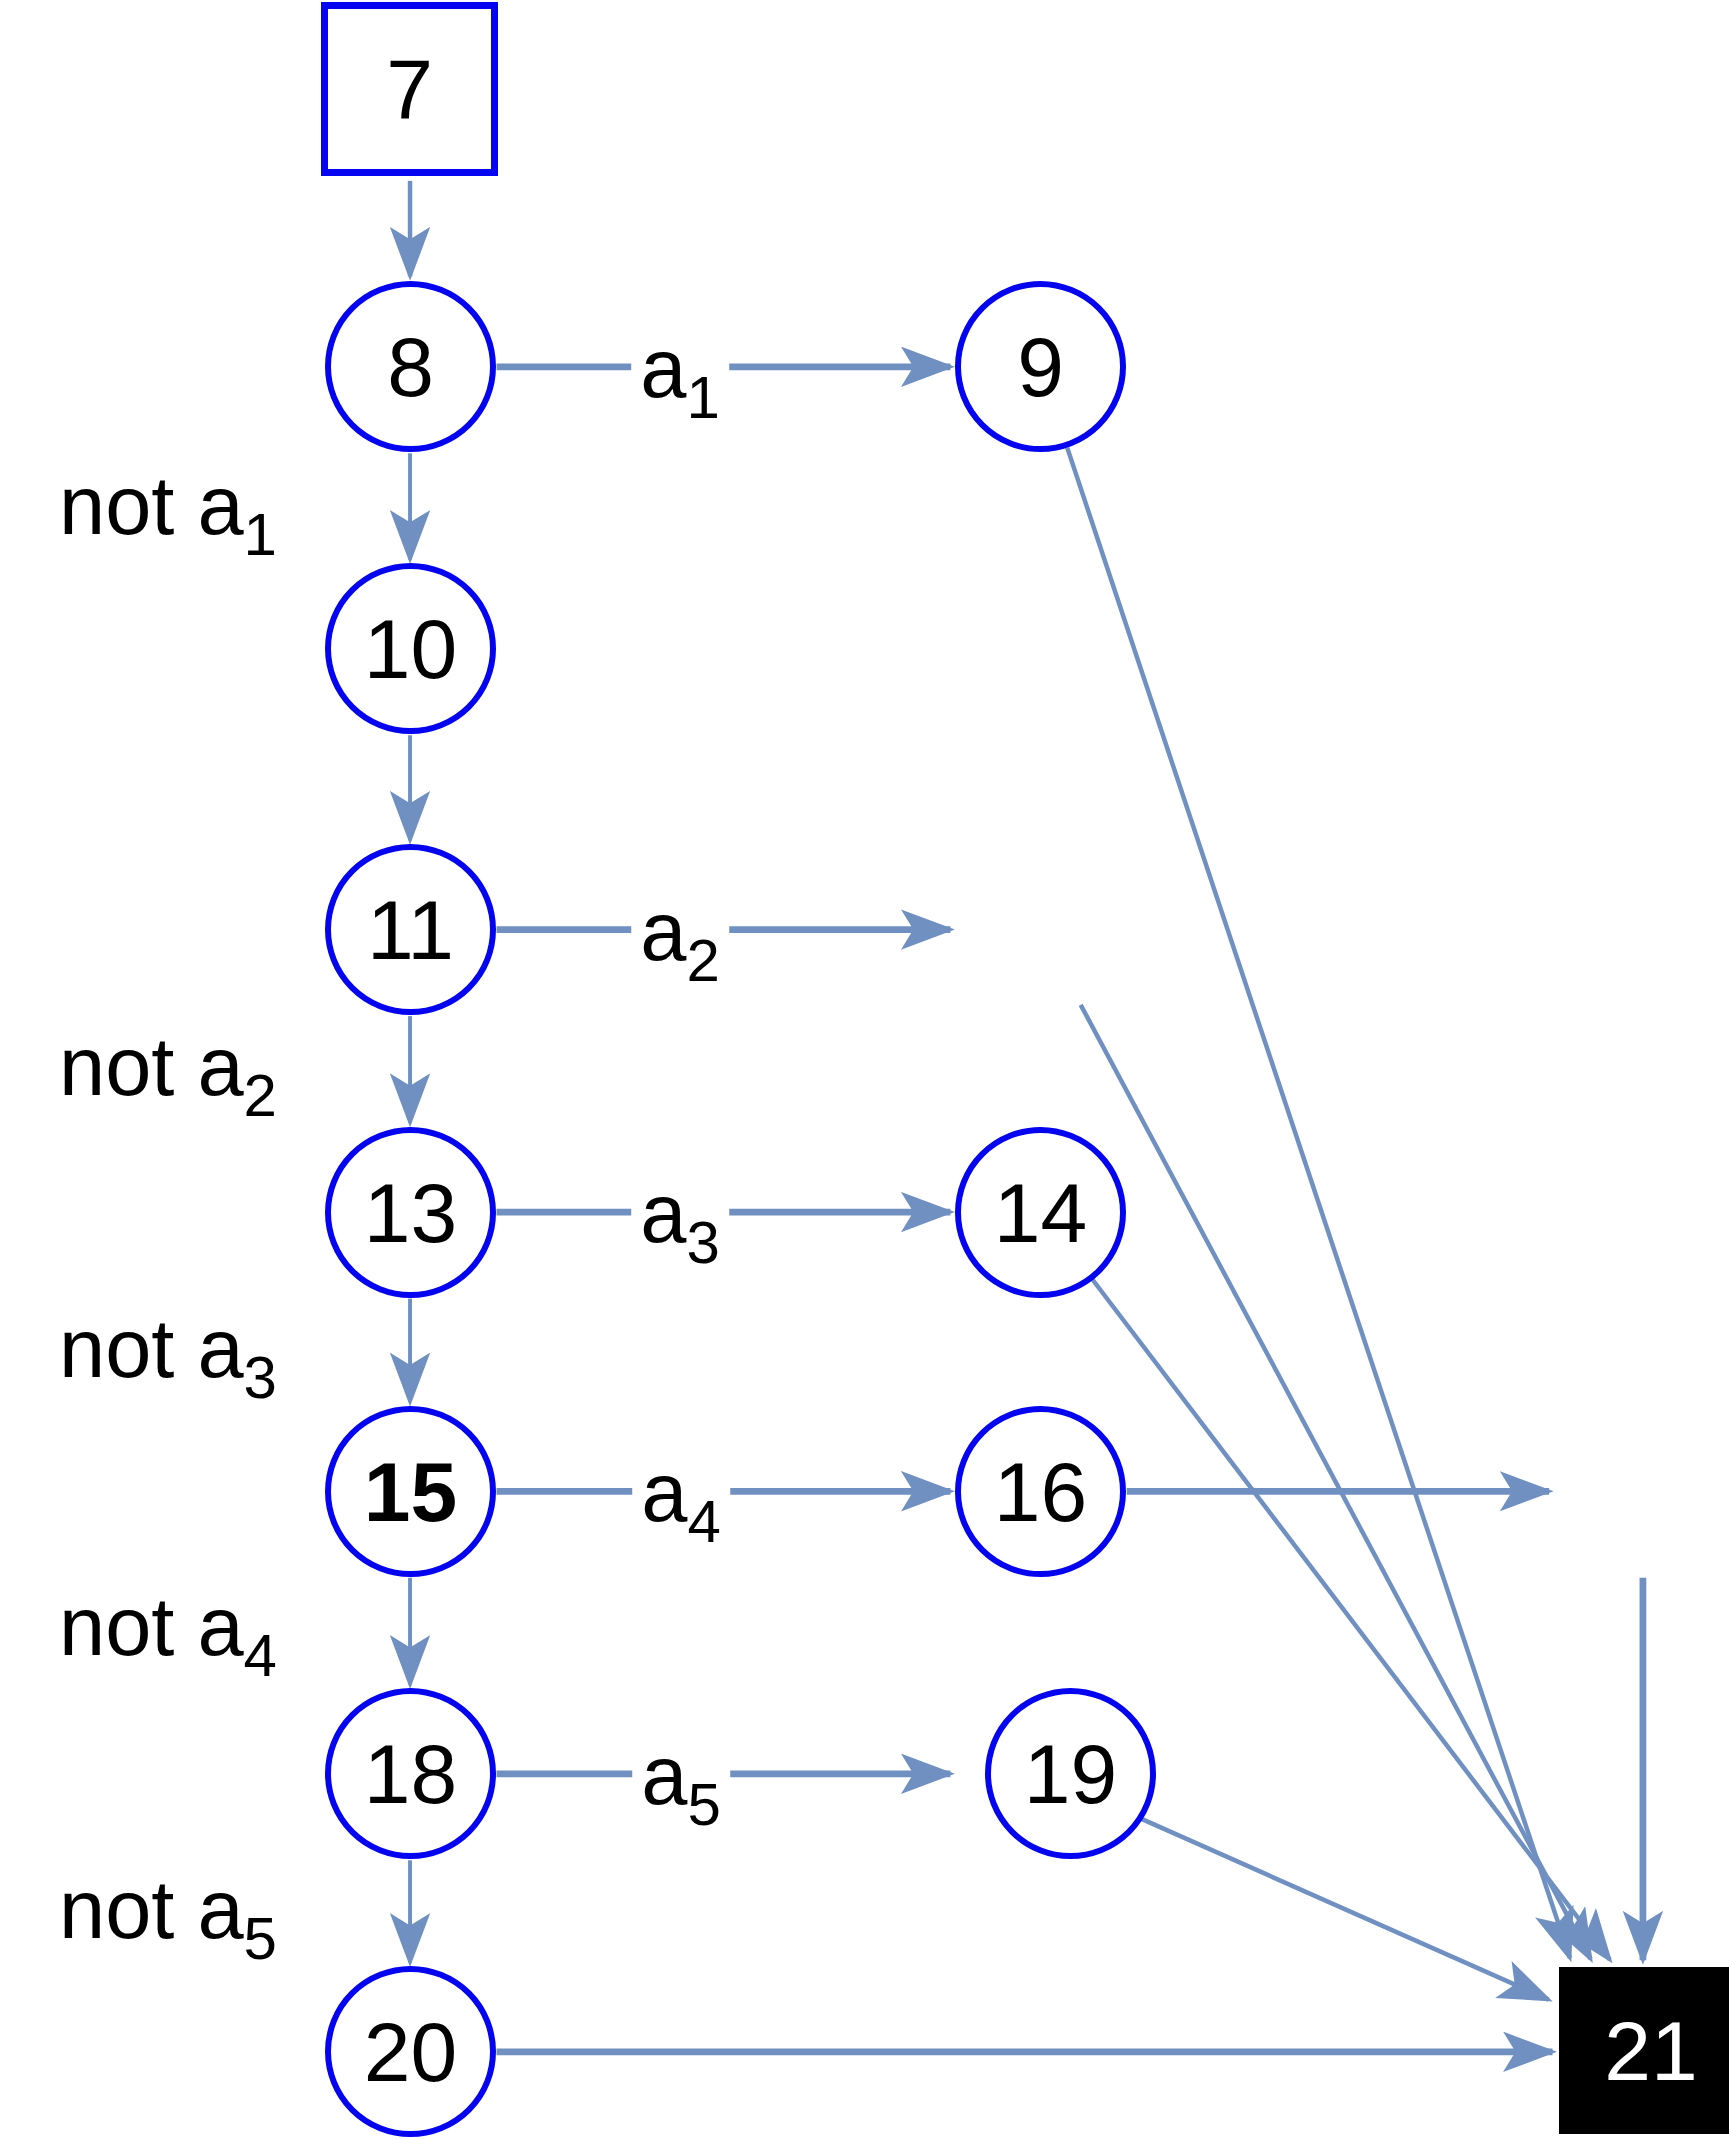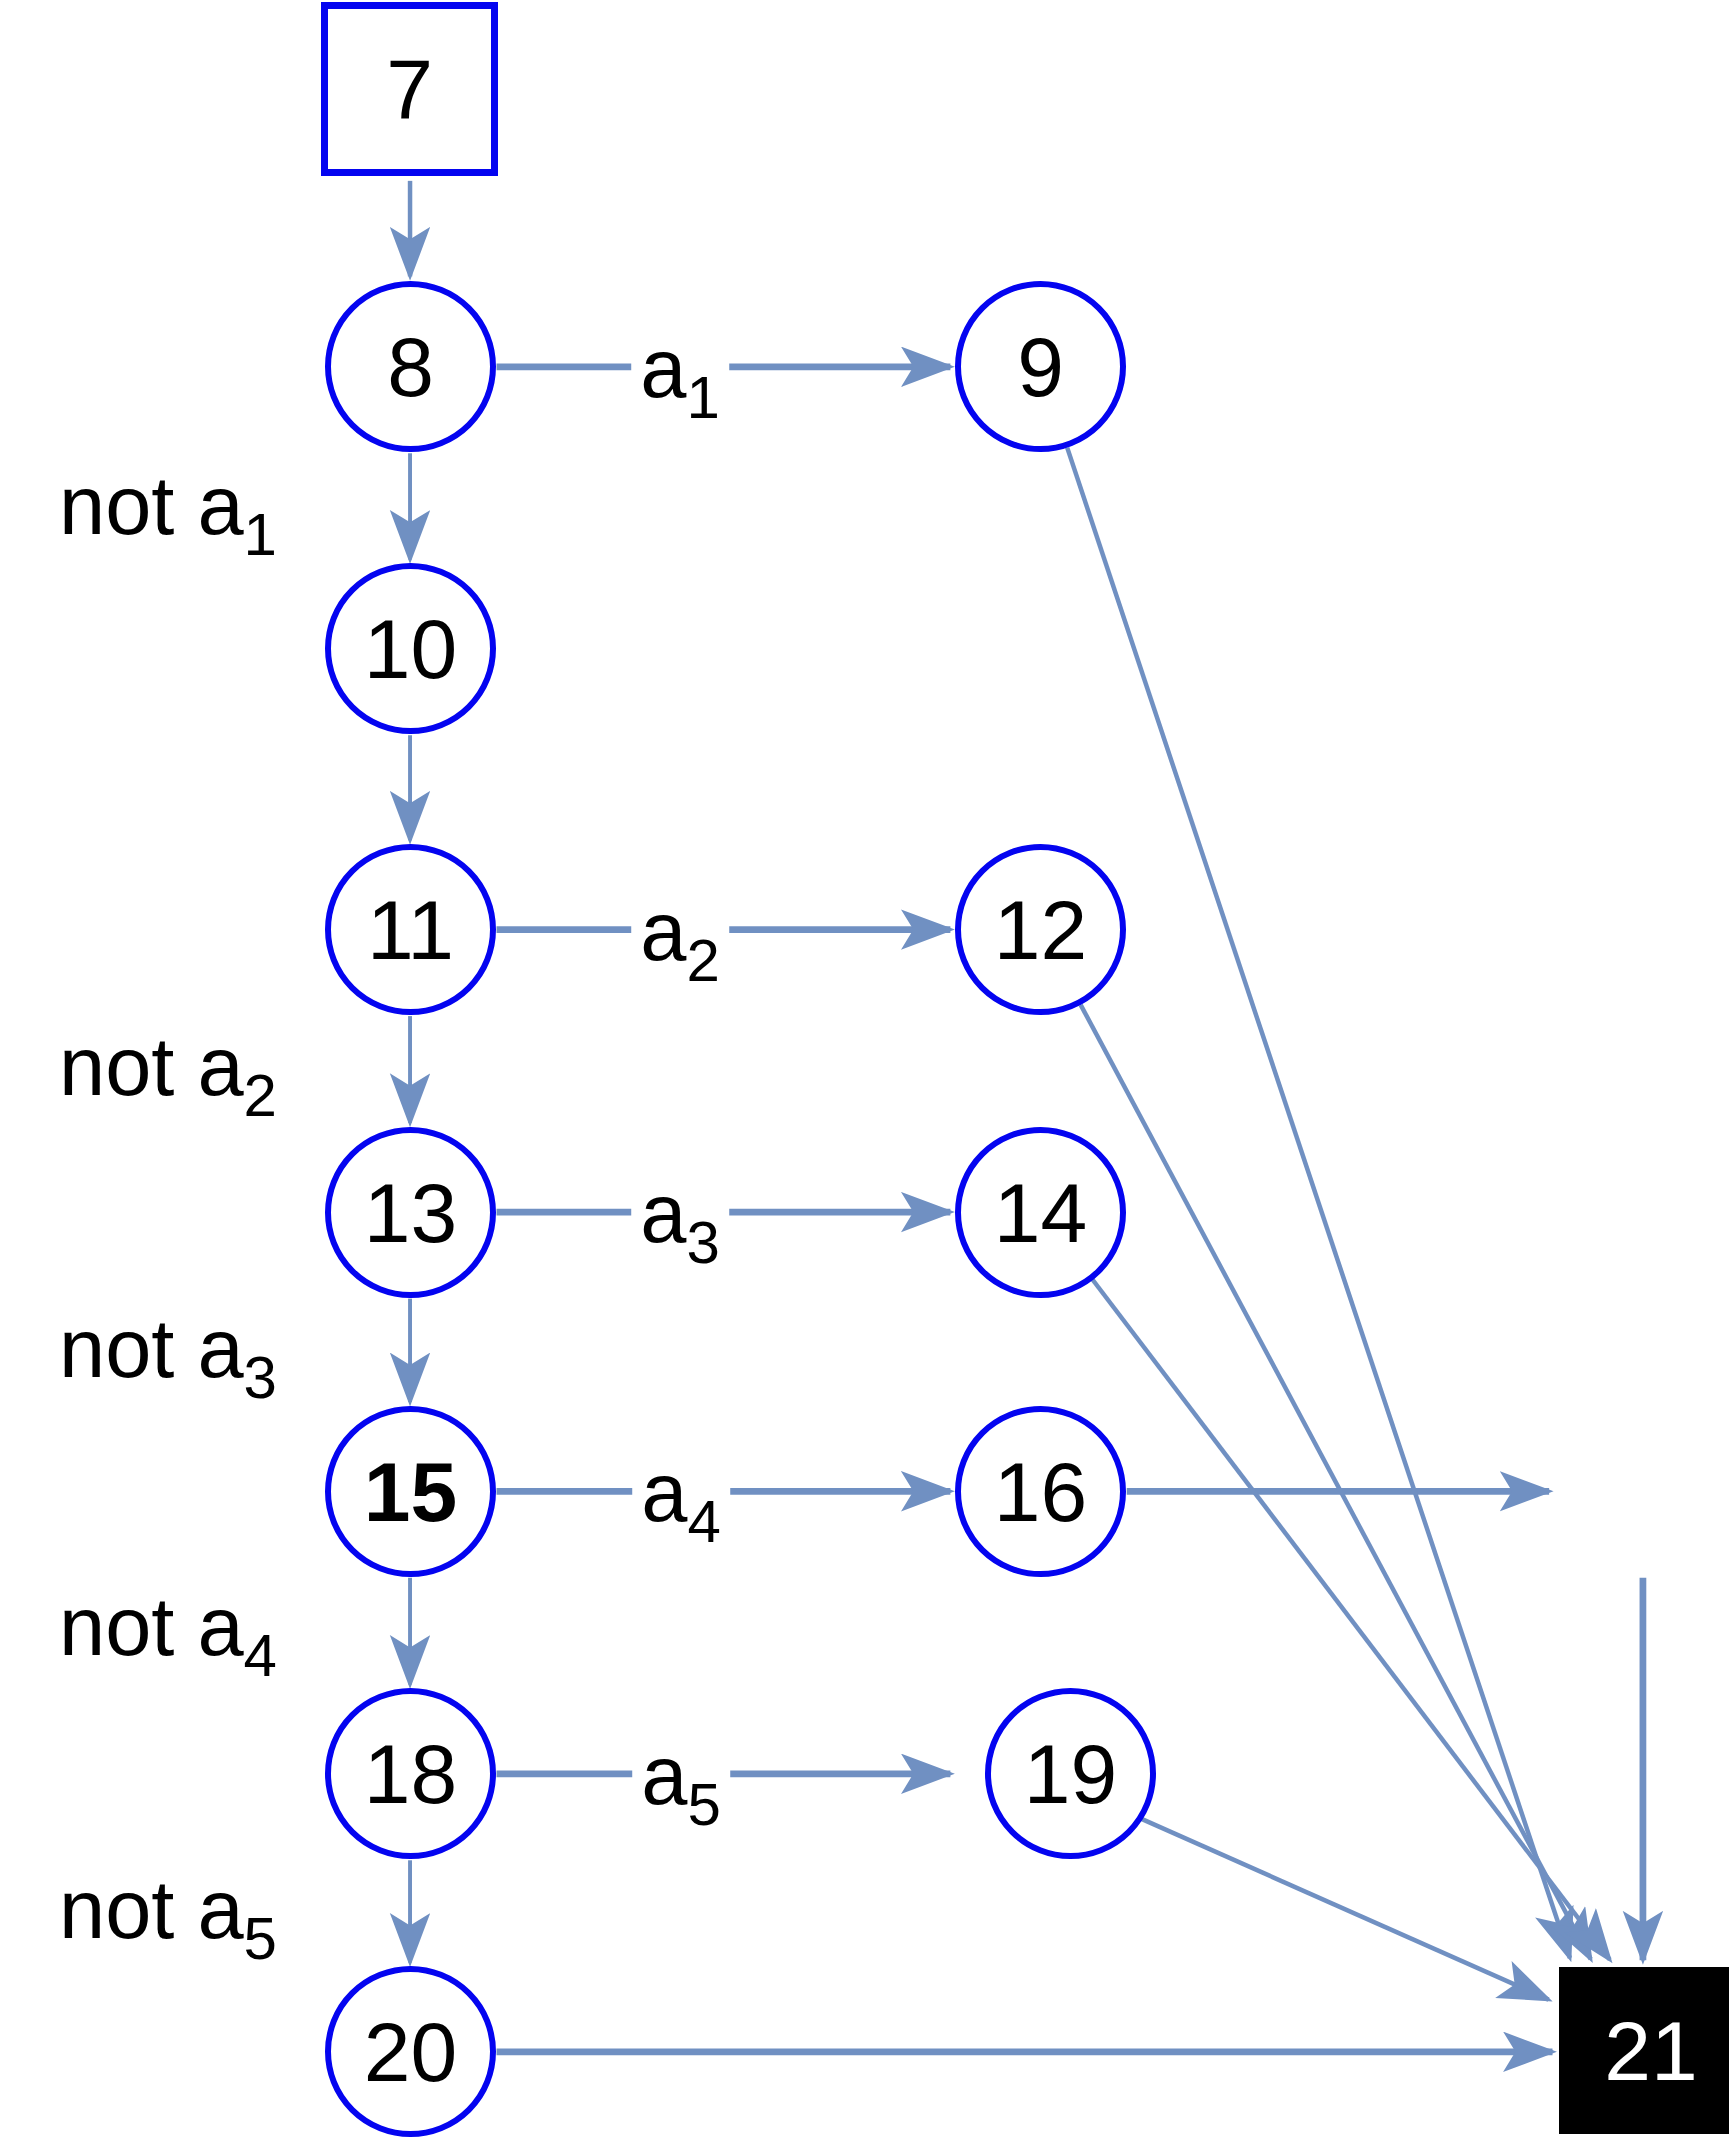--- a/index.html
+++ b/index.html
@@ -161,23 +161,20 @@
     </div>
   <div class="node circle" style="left:955px; top:281px;">
       <span>9</span>
     </div>
   <div class="node circle" style="left:325px;  top:563px;">
       <span>10</span>
     </div>
   <div class="node circle" style="left:325px;  top:844px;">
       <span>11</span>
     </div>
-  <div class="node circle" style="left:955px; top:844px;">
-      <span>12</span>
-    </div>
   <div class="node circle" style="left:325px;  top:1127px;">
       <span>13</span>
     </div>
   <div class="node circle" style="left:955px; top:1127px;">
       <span>14</span>
     </div>
   <div class="node circle" style="left:325px;  top:1406px;font-weight:bold;">
       <span>15</span>
     </div>
   <div class="node circle" style="left:955px; top:1406px;">

